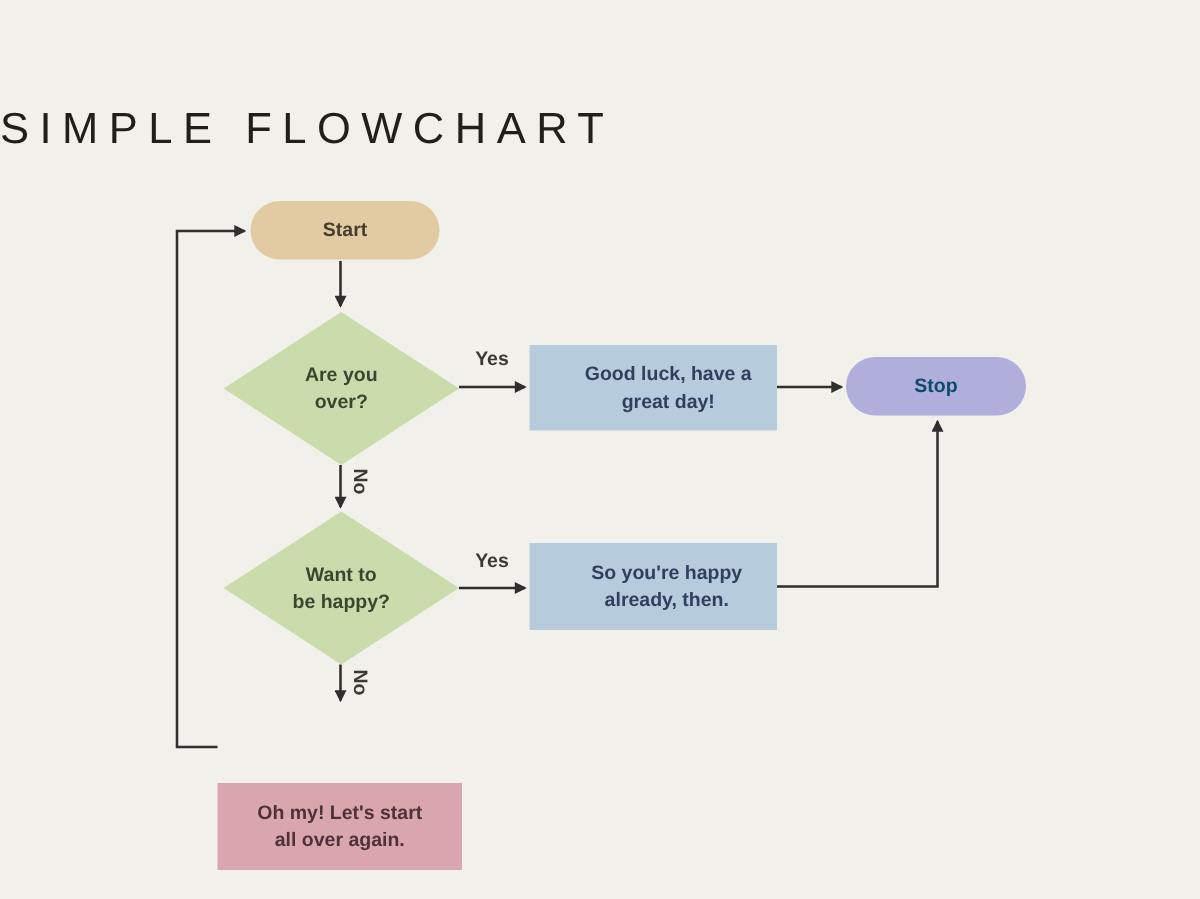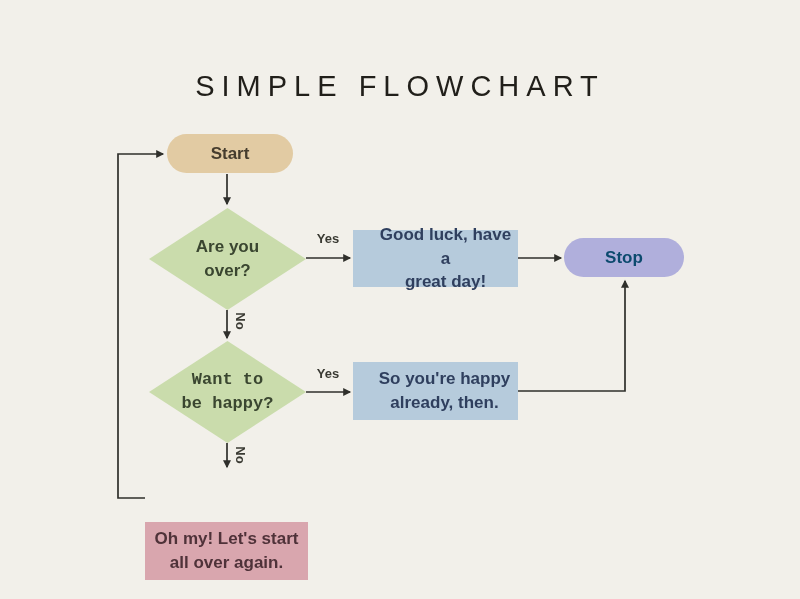--- a/index.html
+++ b/index.html
@@ -4,49 +4,48 @@
 <style>
   * { margin: 0; padding: 0; box-sizing: border-box; }
   html, body { width: 800px; height: 599px; overflow: hidden; }
   body { font-family: "Liberation Sans", sans-serif; position: relative; }
 
   .canvas { position: absolute; inset: 0; width: 800px; height: 599px; }
 
   .title {
     position: absolute;
     top: 70px; left: 0; width: 800px;
-    text-align: center;
     font-size: 29px;
     font-weight: 400;
     letter-spacing: 7px;
     white-space: nowrap;
   }
 
   .edges-svg { position: absolute; inset: 0; width: 800px; height: 599px; }
   .edges-svg path.edge { fill: none; stroke-width: 1.7px; }
 
   .node {
     position: absolute;
     display: flex;
     align-items: center;
     justify-content: center;
     text-align: center;
-    font-size: 17px;
+    font-size: 13px;
     font-weight: 600;
     line-height: 1.4;
     white-space: pre-line;
   }
   .pill { border-radius: 20px; }
   .diamond { clip-path: polygon(50% 0%, 100% 50%, 50% 100%, 0% 50%); }
 
   .node-start   { left: 167px; top: 134px; width: 126px; height: 39px; }
   .node-q1      { left: 149px; top: 208px; width: 157px; height: 102px; }
   .node-rect1   { left: 353px; top: 230px; width: 165px; height: 57px; }
   .node-stop    { left: 564px; top: 238px; width: 120px; height: 39px; }
-  .node-q2      { left: 149px; top: 341px; width: 157px; height: 102px; font-family: Liberation Mono, monospace; }
+  .node-q2      { left: 149px; top: 341px; width: 157px; height: 102px; }
   .node-rect2   { left: 353px; top: 362px; width: 165px; height: 58px; }
   .node-pink    { left: 145px; top: 492px; width: 163px; height: 58px; margin-top: 30px; }
 
   .edge-label {
     position: absolute;
     font-size: 13px;
     font-weight: 600;
     text-align: center;
   }
   .label-yes1 { left: 310px; top: 231px; width: 36px; }

